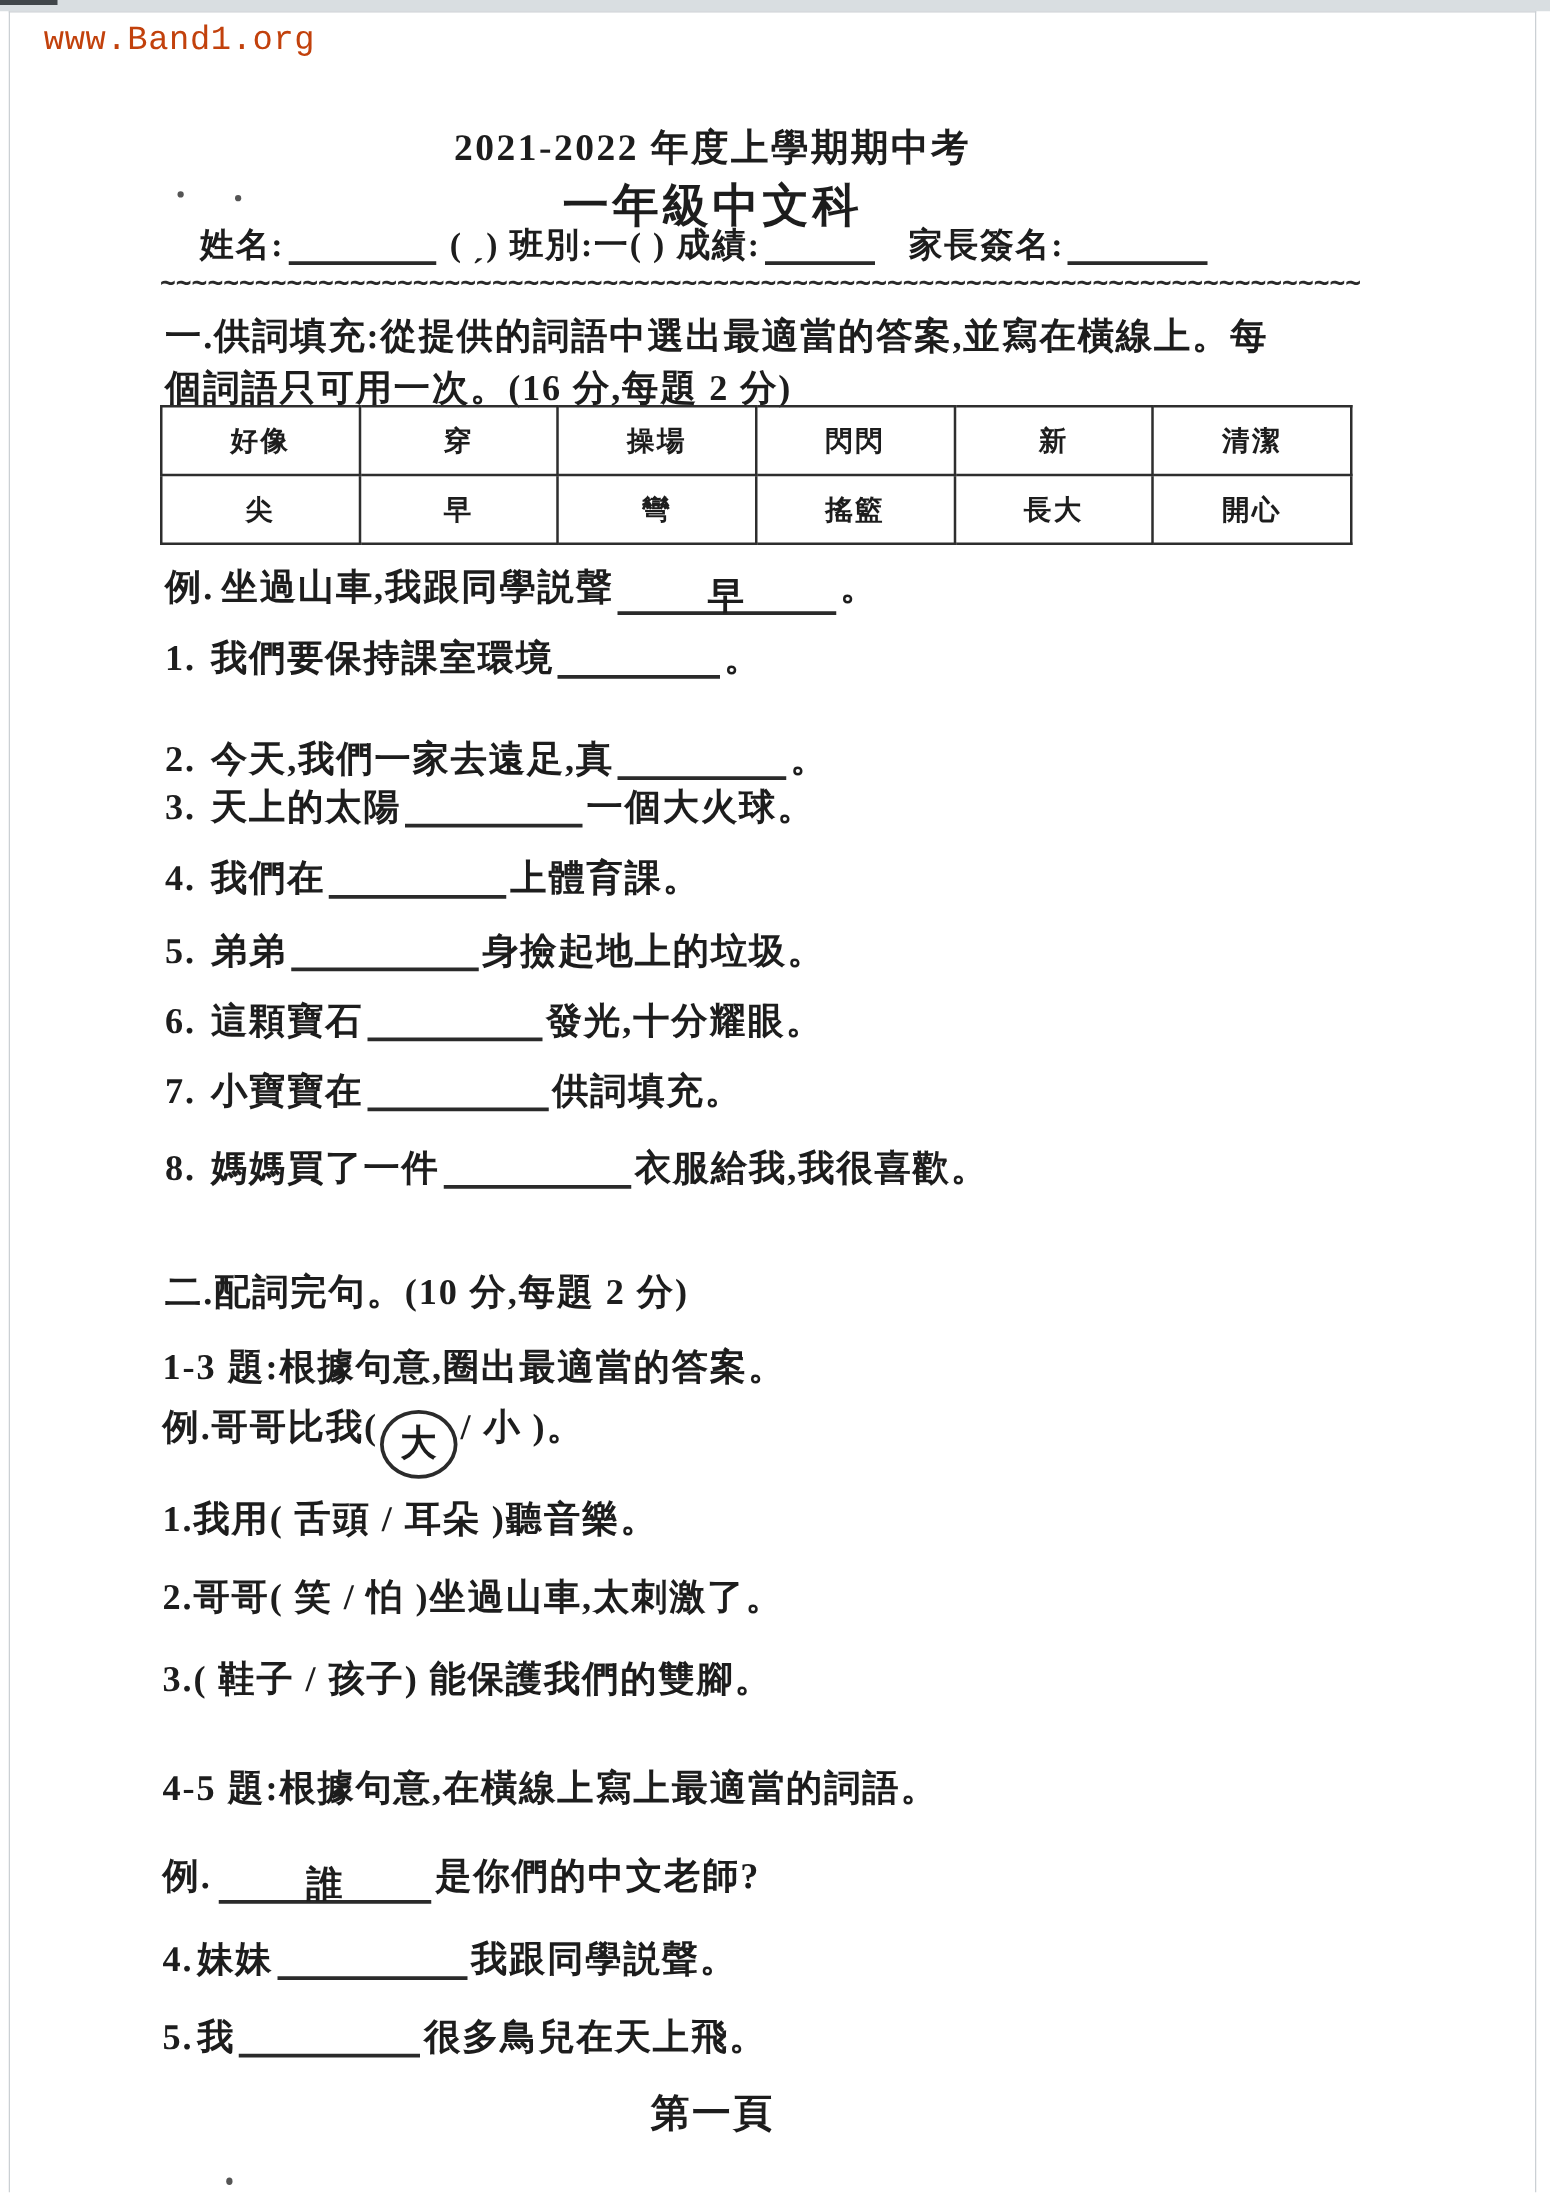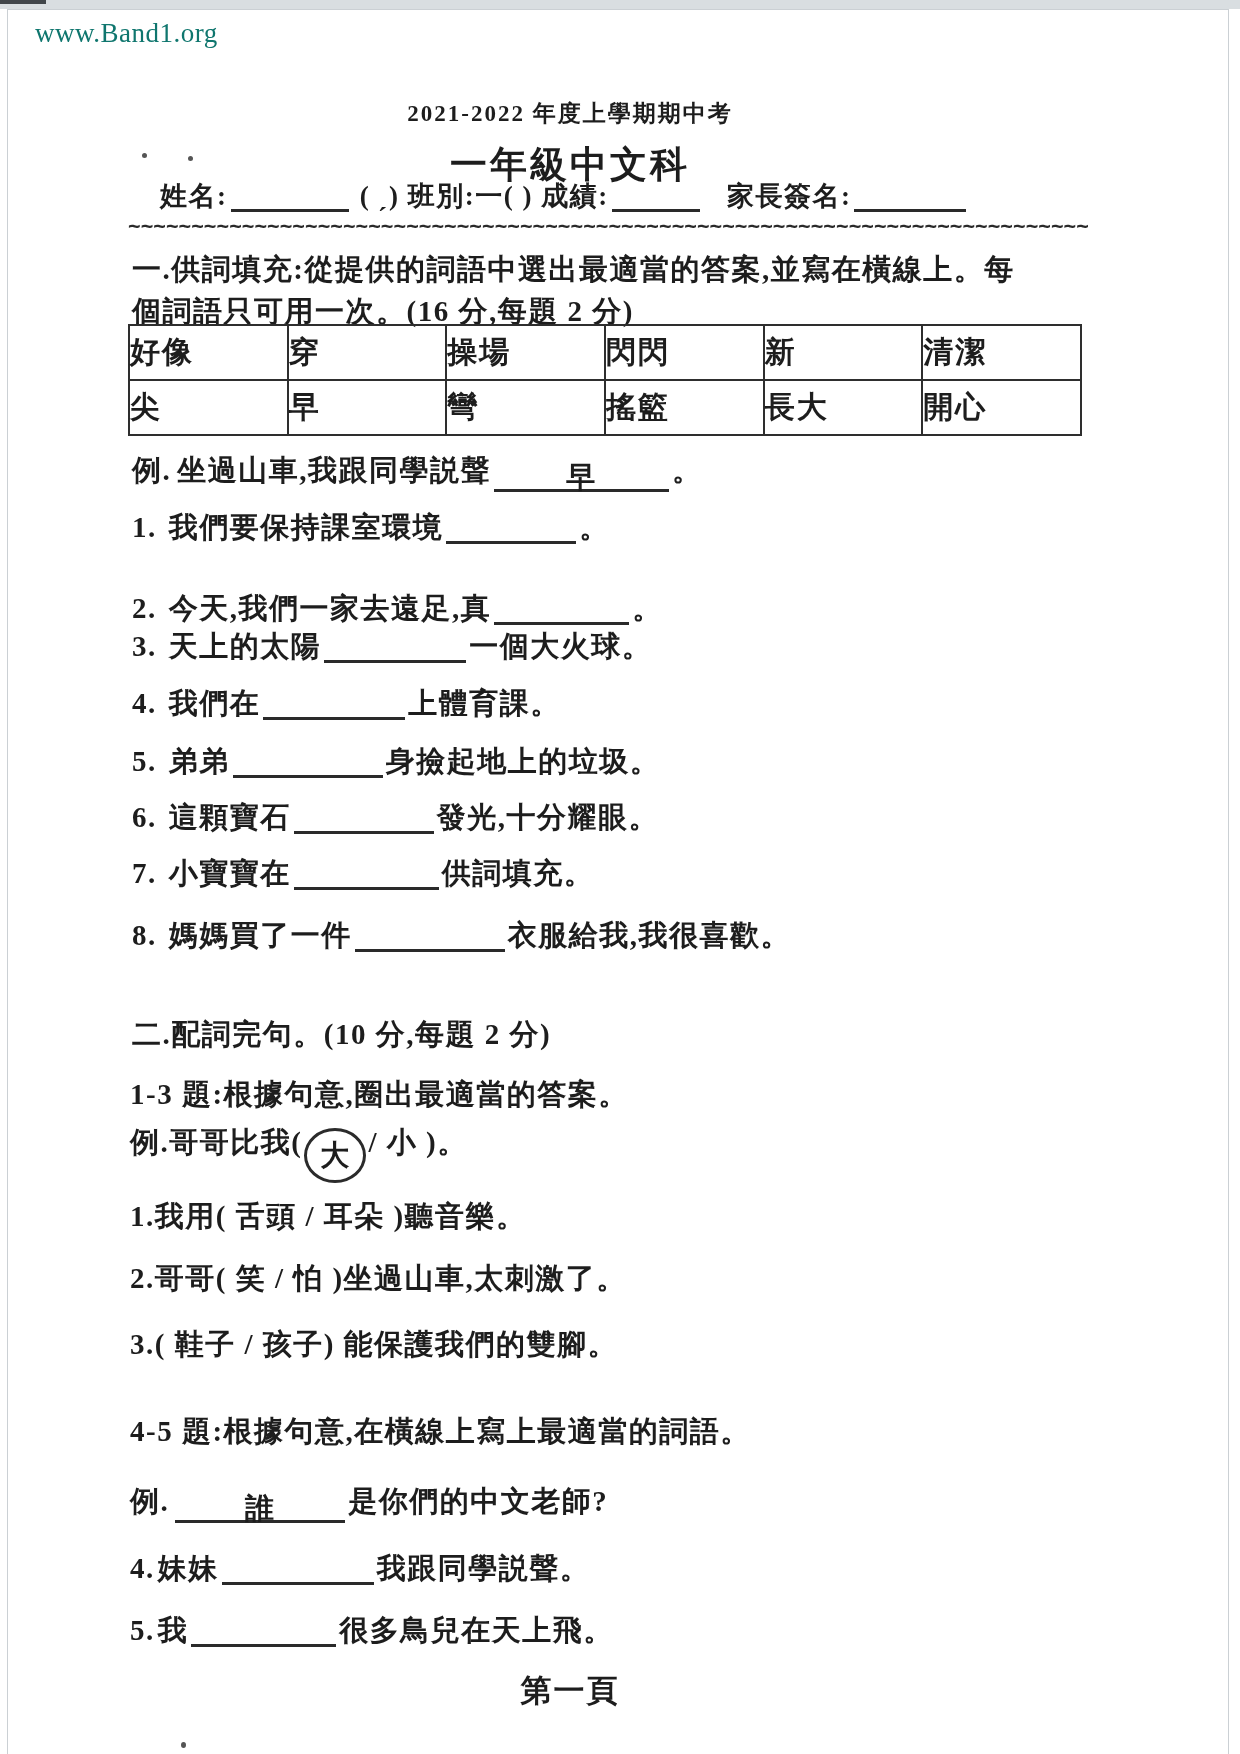--- a/index.html
+++ b/index.html
@@ -8,45 +8,45 @@
     position:relative; overflow:hidden;
     background:#ffffff; color:#1d1d1d;
     font-family:"Liberation Serif","DejaVu Serif",serif;
   }
   .top-strip { position:absolute; left:0; top:0; width:1240px; height:9px; background:#d9dee1; }
   .corner-dark { position:absolute; left:0; top:0; width:46px; height:4px; background:#41464a; }
   .page-border { position:absolute; left:7px; top:9px; width:1222px; height:1745px;
     border:1px solid #cbd0d4; border-bottom:none; pointer-events:none; }
 
   .site { position:absolute; left:35px; top:18px; font-size:27px; letter-spacing:0.5px;
-    font-family:Liberation Serif, serif; color:#0f766e; }
+    font-family:Liberation Mono, monospace; color:#c2410c; }
 
   .centered { position:absolute; left:0; width:1140px; text-align:center; white-space:nowrap; }
-  .title-line { top:98px; font-size:23px; font-weight:700; letter-spacing:2px; }
+  .title-line { top:98px; font-size:30px; font-weight:700; letter-spacing:2px; }
   .subtitle-line { top:140px; font-size:37px; font-weight:700; letter-spacing:3px; }
 
   .line { position:absolute; white-space:nowrap; font-size:29px; font-weight:600;
     letter-spacing:1.5px; line-height:40px; }
   .small { font-size:27px; }
 
   .num { margin-right:12px; }
   .num-tight { margin-right:3px; }
   .num-ex { margin-right:6px; }
 
   .blank { display:inline-block; border-bottom:3px solid #2a2a2a; height:32px;
     vertical-align:-7px; margin:0 3px; text-align:center; line-height:34px; }
 
   .separator { position:absolute; left:128px; top:214px; width:960px; height:34px;
     overflow:hidden; font-family:"DejaVu Sans Mono","Liberation Mono",monospace;
     font-size:21px; font-weight:700; letter-spacing:0; color:#2a2a2a; white-space:nowrap; }
 
   table.word-table { position:absolute; left:128px; top:324px; width:954px;
     border-collapse:collapse; table-layout:fixed; }
-  table.word-table td { border:2.5px solid #2e2e2e; height:55px; 
-    vertical-align:middle; font-size:30px; font-weight:600; letter-spacing:2px; }
+  table.word-table td { border:2.5px solid #2e2e2e; height:55px; text-align:center;
+    vertical-align:middle; font-size:22px; font-weight:600; letter-spacing:2px; }
 
   .circle { display:inline-flex; align-items:center; justify-content:center;
     width:62px; height:55px; border:3px solid #2b2b2b; border-radius:50%;
     margin:0 2px; vertical-align:-13px; }
 
   .footer-line { position:absolute; left:0; top:1670px; width:1140px; text-align:center;
     font-size:31px; font-weight:700; letter-spacing:2px; }
 
   .speck { position:absolute; background:#555; border-radius:50%; }
 </style>

